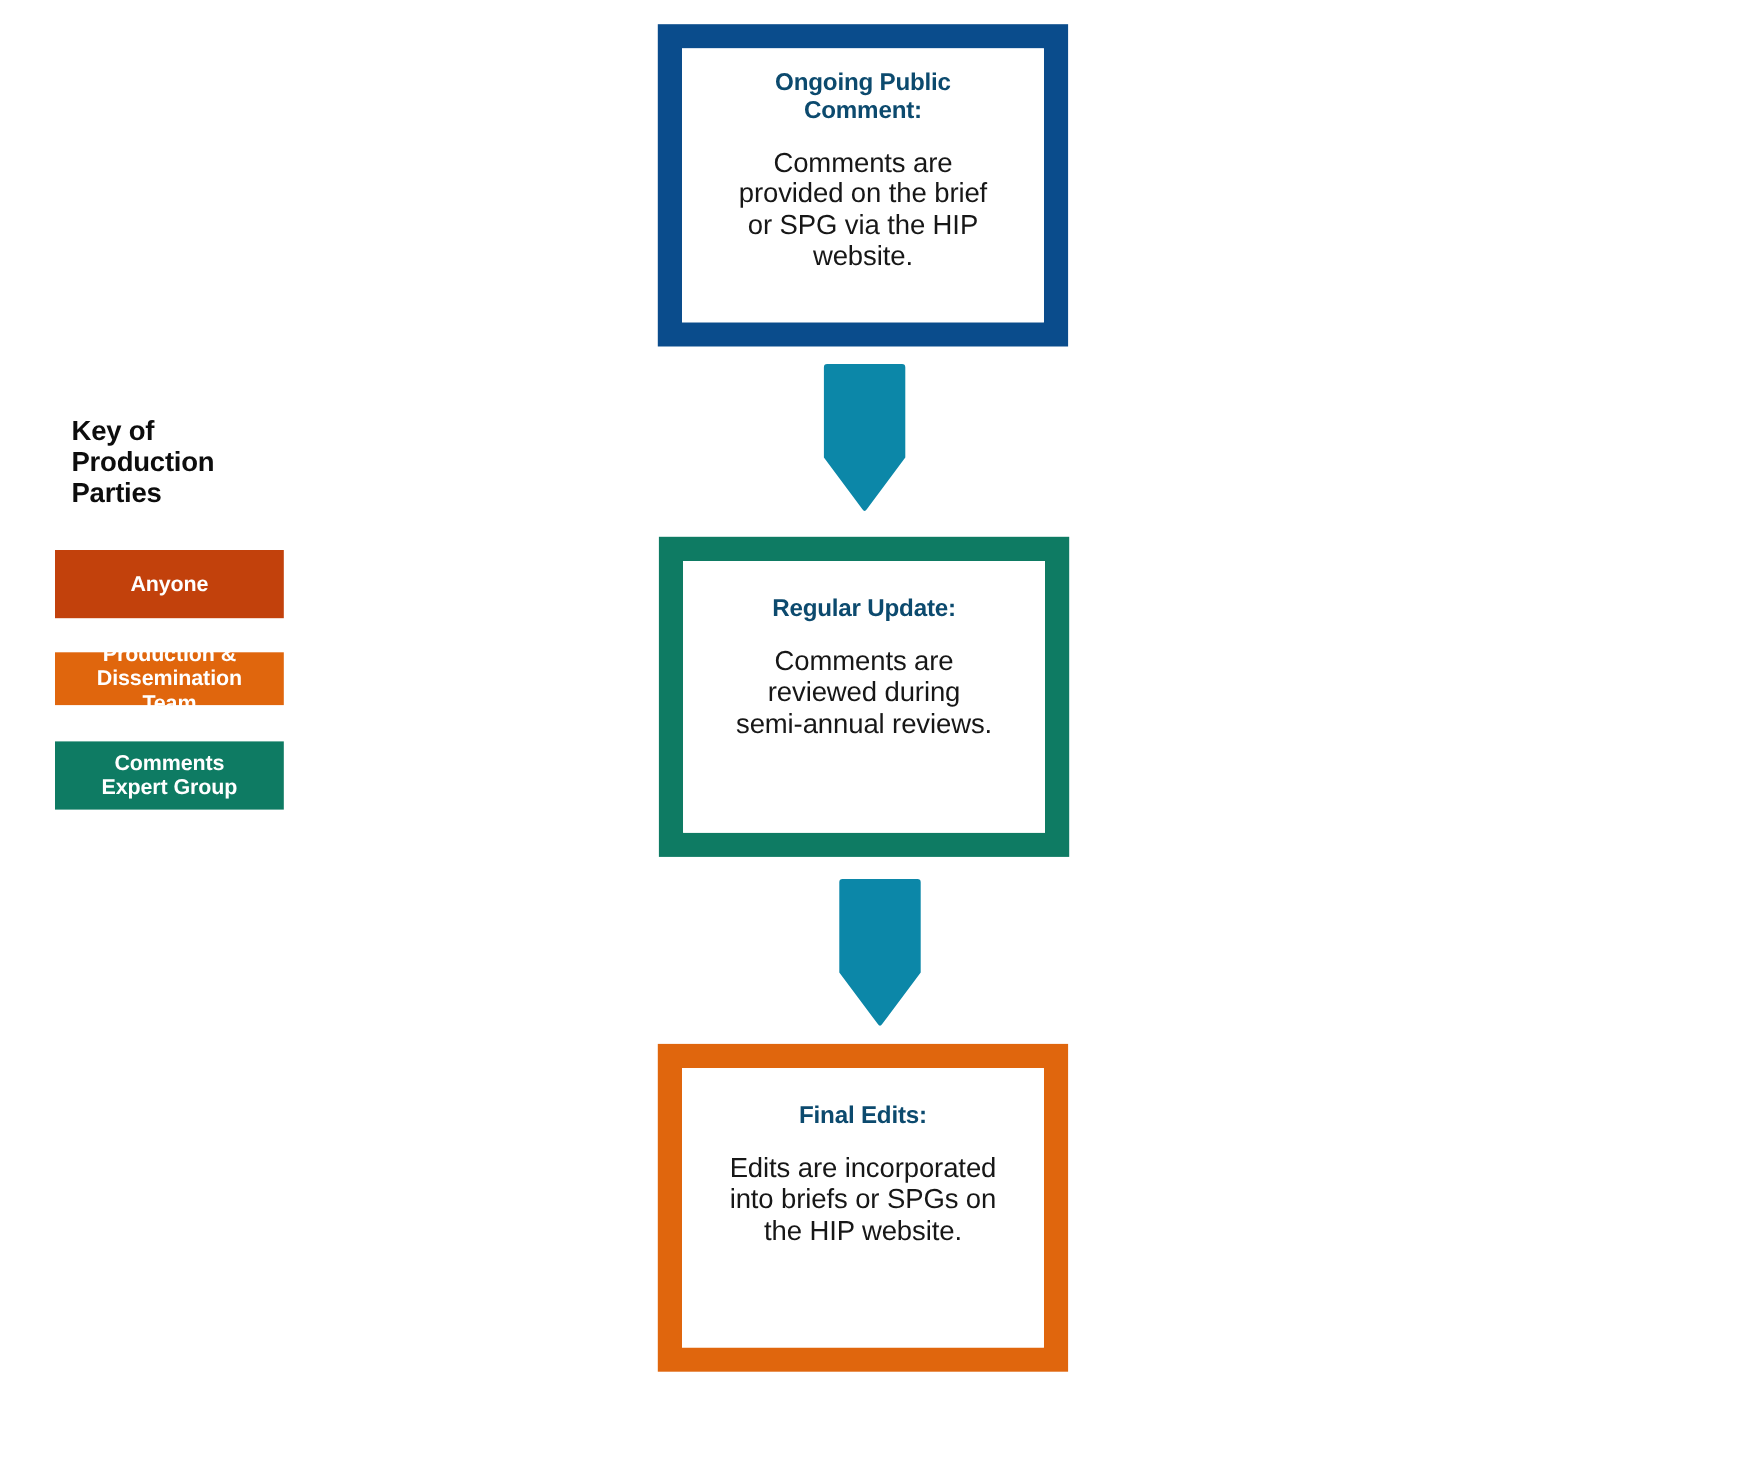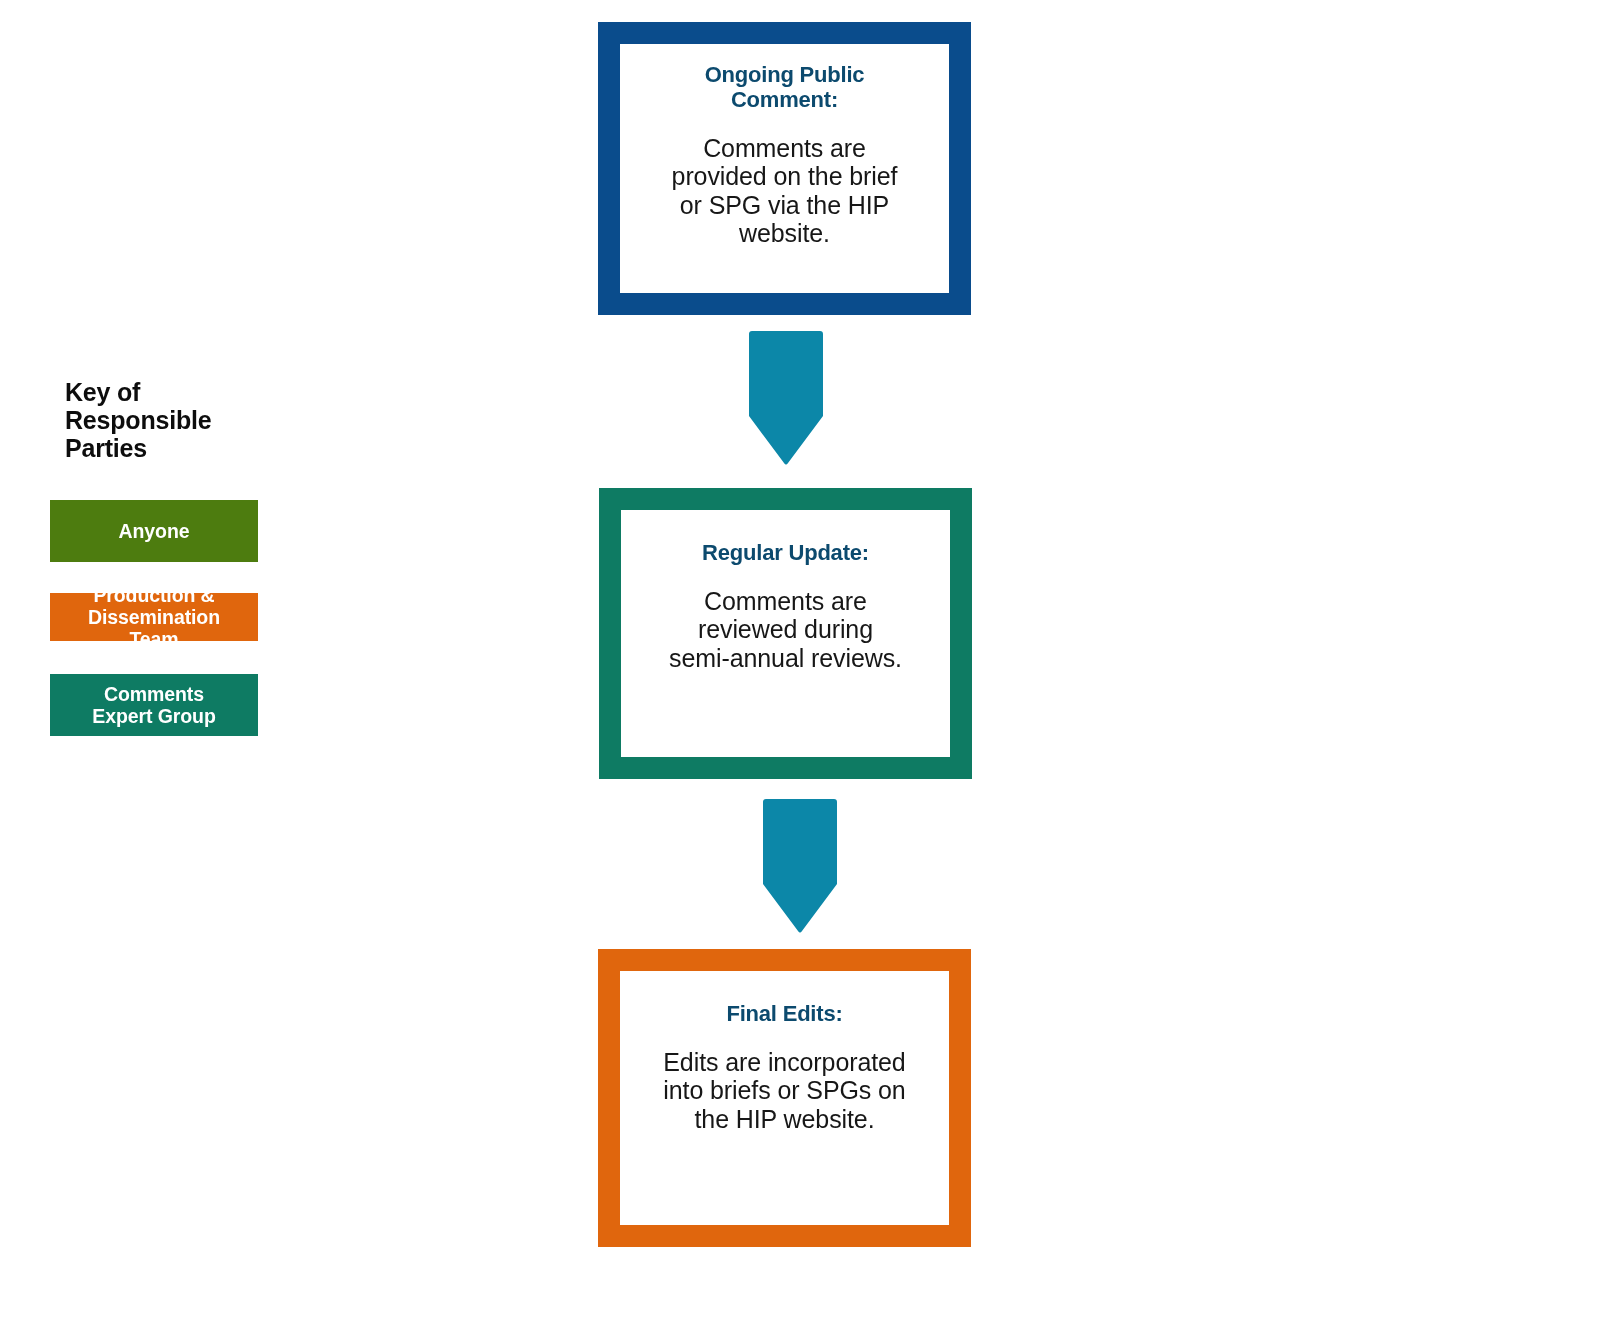--- a/index.html
+++ b/index.html
@@ -116,24 +116,24 @@
   #arrow-2 { left: 759px; top: 798px; }
   .arrow svg { display: block; width: 100%; height: 100%; }
 </style>
 </head>
 <body>
 
 <div id="canvas">
 
   <div id="legend">
     <div class="legend-title">Key of
-Responsible
+Production
 Parties</div>
 
-    <div class="swatch" id="swatch-anyone" style="background:#4d7c0f;">
+    <div class="swatch" id="swatch-anyone" style="background:#c2410c;">
       <span>Anyone</span>
     </div>
 
     <div class="swatch" id="swatch-production" style="background:#e0660d;">
       <span>Production &amp;
 Dissemination
 Team</span>
     </div>
 
     <div class="swatch" id="swatch-technical" style="background:#0e7b63;">

